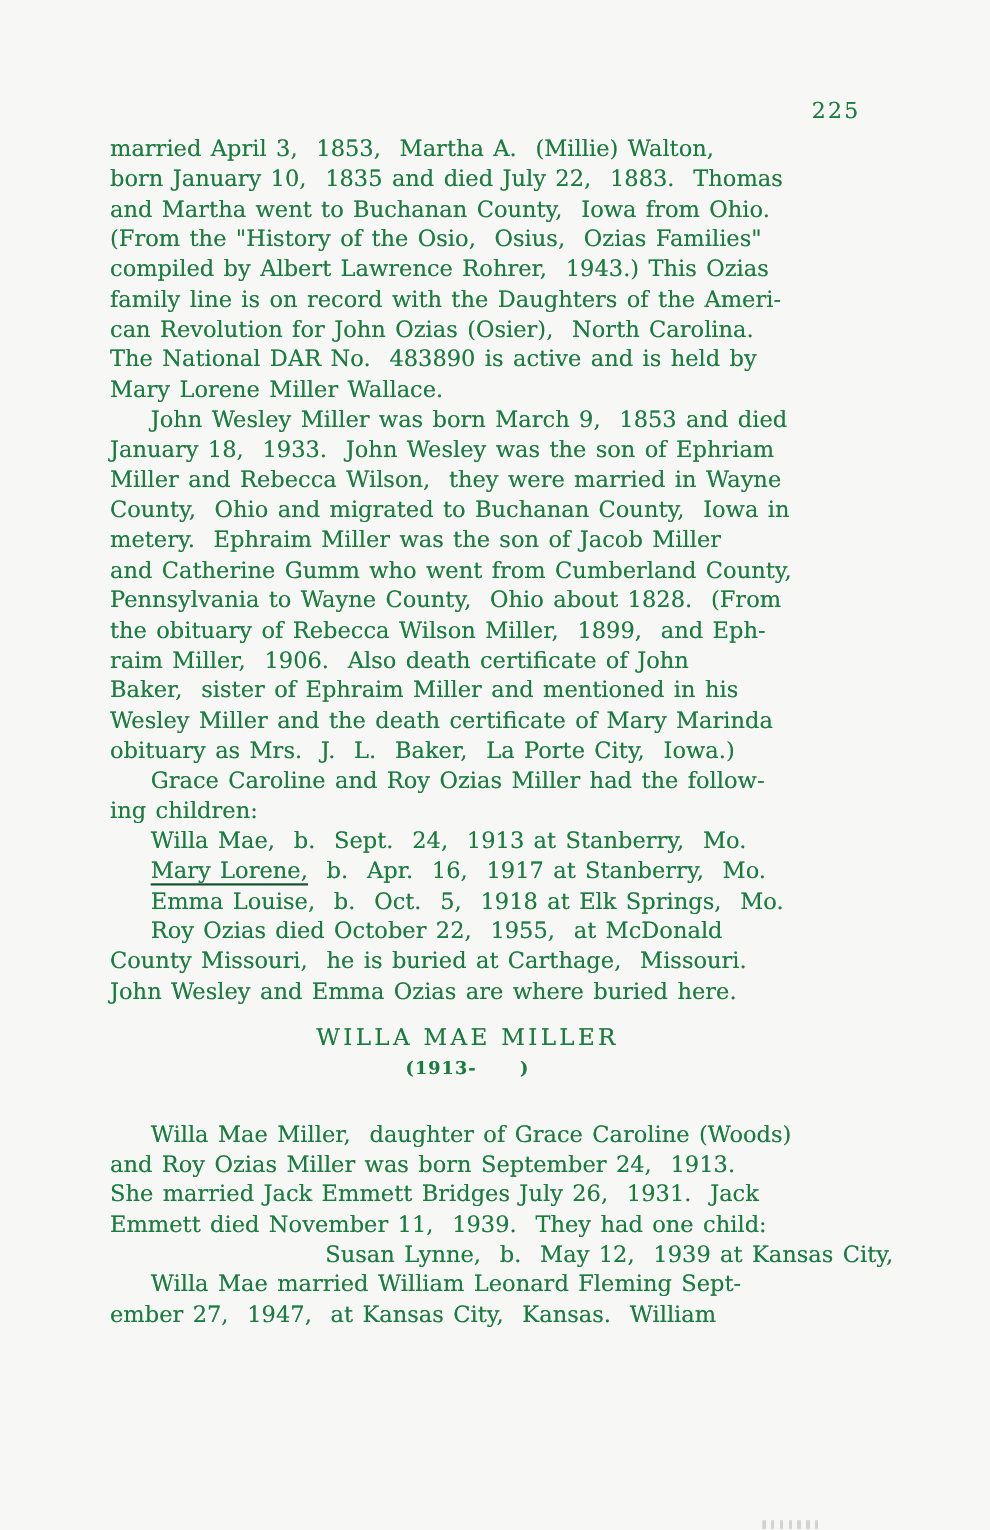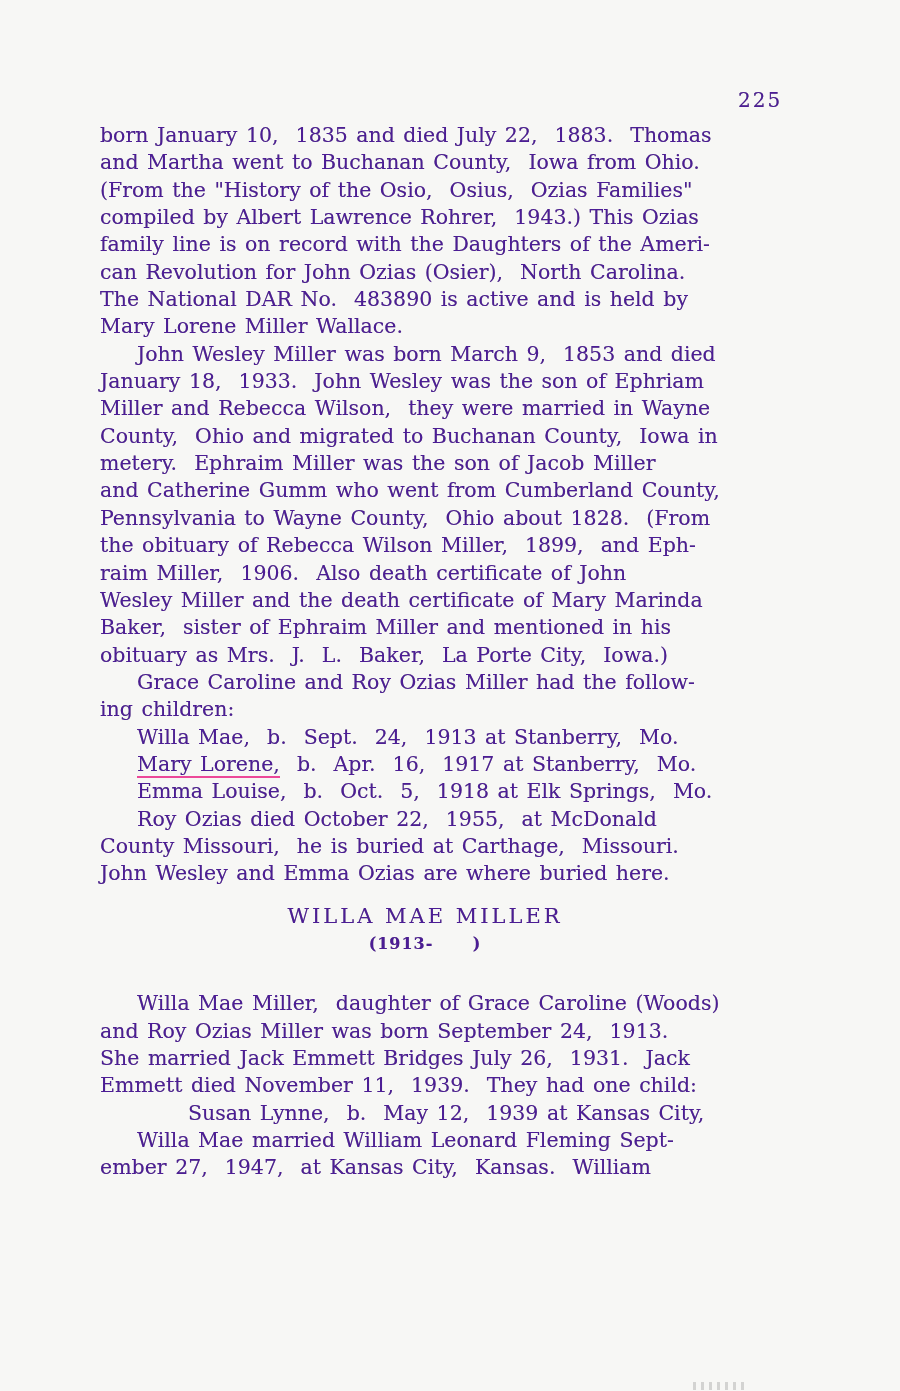--- a/index.html
+++ b/index.html
@@ -6,21 +6,21 @@
     margin: 0;
     padding: 0;
     background: #e8e8e6;
   }
   .page {
     position: relative;
     width: 900px;
     height: 1391px;
     background: #f7f7f5;
     font-family: "DejaVu Serif", "Liberation Serif", serif;
-    color: #4c1d95;
+    color: #15803d;
     overflow: hidden;
     text-shadow: 0 0 0.5px rgba(20,20,20,0.4);
   }
   .page-number {
     position: absolute;
     top: 88px;
     left: 738px;
     font-size: 20px;
     letter-spacing: 2px;
   }
@@ -31,24 +31,24 @@
     width: 712px;
   }
   .line {
     white-space: pre;
     font-size: 20.5px;
     line-height: 27.35px;
     height: 27.35px;
     word-spacing: 2px;
   }
   .indent   { padding-left: 37px; }
-  .indent-2 { padding-left: 88px; }
+  .indent-2 { padding-left: 88px; text-align: right; }
   .indent-3 { padding-left: 118px; }
   .u {
-    border-bottom: 2px solid #ec4899;
+    border-bottom: 2px solid #14532d;
   }
   .heading-wrap {
     margin-top: 15px;
     margin-bottom: 33px;
     width: 650px;
     text-align: center;
   }
   .heading-title {
     font-size: 21px;
     letter-spacing: 3px;
@@ -79,40 +79,41 @@
 </style>
 </head>
 <body>
 
 <div class="page">
 
   <div class="page-number">225</div>
 
   <div class="body-text">
 
+    <div class="line">married April 3,  1853,  Martha A.  (Millie) Walton,</div>
     <div class="line">born January 10,  1835 and died July 22,  1883.  Thomas</div>
     <div class="line">and Martha went to Buchanan County,  Iowa from Ohio.</div>
     <div class="line">(From the "History of the Osio,  Osius,  Ozias Families"</div>
     <div class="line">compiled by Albert Lawrence Rohrer,  1943.) This Ozias</div>
     <div class="line">family line is on record with the Daughters of the Ameri-</div>
     <div class="line">can Revolution for John Ozias (Osier),  North Carolina.</div>
     <div class="line">The National DAR No.  483890 is active and is held by</div>
     <div class="line">Mary Lorene Miller Wallace.</div>
 
     <div class="line indent">John Wesley Miller was born March 9,  1853 and died</div>
     <div class="line">January 18,  1933.  John Wesley was the son of Ephriam</div>
     <div class="line">Miller and Rebecca Wilson,  they were married in Wayne</div>
     <div class="line">County,  Ohio and migrated to Buchanan County,  Iowa in</div>
     <div class="line">metery.  Ephraim Miller was the son of Jacob Miller</div>
     <div class="line">and Catherine Gumm who went from Cumberland County,</div>
     <div class="line">Pennsylvania to Wayne County,  Ohio about 1828.  (From</div>
     <div class="line">the obituary of Rebecca Wilson Miller,  1899,  and Eph-</div>
     <div class="line">raim Miller,  1906.  Also death certificate of John</div>
+    <div class="line">Baker,  sister of Ephraim Miller and mentioned in his</div>
     <div class="line">Wesley Miller and the death certificate of Mary Marinda</div>
-    <div class="line">Baker,  sister of Ephraim Miller and mentioned in his</div>
     <div class="line">obituary as Mrs.  J.  L.  Baker,  La Porte City,  Iowa.)</div>
 
     <div class="line indent">Grace Caroline and Roy Ozias Miller had the follow-</div>
     <div class="line">ing children:</div>
 
     <div class="line indent">Willa Mae,  b.  Sept.  24,  1913 at Stanberry,  Mo.</div>
     <div class="line indent"><span class="u">Mary Lorene,</span><span>  b.  Apr.  16,  1917 at Stanberry,  Mo.</span></div>
     <div class="line indent">Emma Louise,  b.  Oct.  5,  1918 at Elk Springs,  Mo.</div>
 
     <div class="line indent">Roy Ozias died October 22,  1955,  at McDonald</div>

